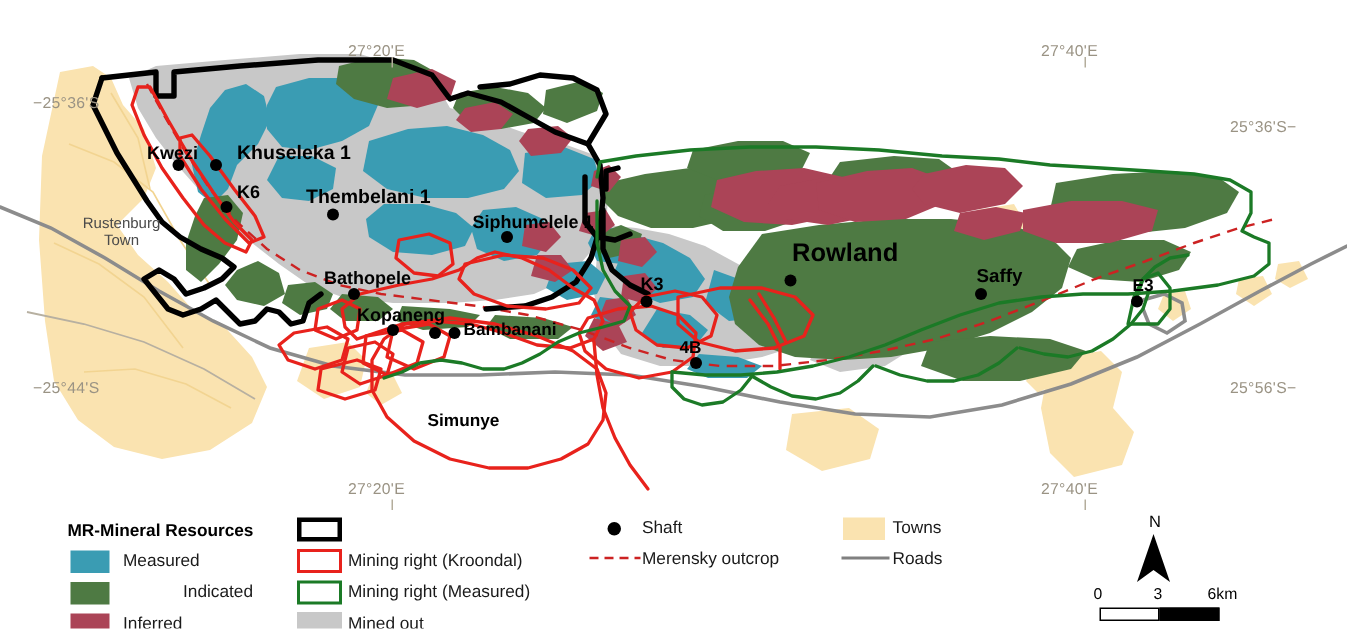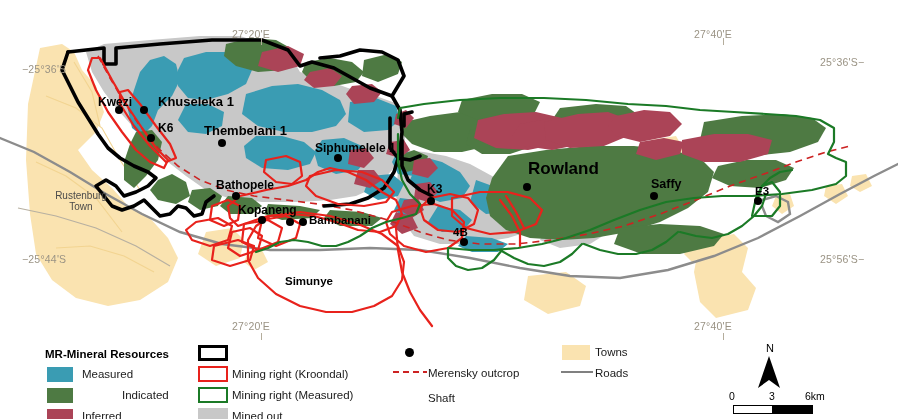--- a/index.html
+++ b/index.html
@@ -14,21 +14,21 @@
   
   .grat{position:absolute;color:#9a9384;font-size:10.5px;letter-spacing:.2px;
         font-family:"Liberation Sans", sans-serif;white-space:nowrap;}
   .tickmark{position:absolute;background:#b4ad9c;}
 
   
   .plabel{position:absolute;color:#000;font-weight:bold;white-space:nowrap;
           font-family:"Liberation Sans", sans-serif;}
   .townlabel{position:absolute;color:#4a4a4a;font-size:10px;text-align:center;
              line-height:11px;white-space:nowrap;
-             font-family:"Liberation Sans", sans-serif;margin-top:46px;}
+             font-family:"Liberation Sans", sans-serif;}
   .shaftdot{position:absolute;width:8px;height:8px;border-radius:50%;background:#000;}
 
   
   #legend{position:absolute;left:0;top:330px;width:898px;height:89px;}
   .lgtitle{position:absolute;font-weight:bold;font-size:11.5px;color:#000;
            font-family:"Liberation Sans", sans-serif;white-space:nowrap;}
   .lgtext{position:absolute;font-size:11.5px;color:#1a1a1a;white-space:nowrap;
           font-family:"Liberation Sans", sans-serif;}
   .swatch{position:absolute;width:26px;height:15px;}
   .boxsw{position:absolute;width:30px;height:16px;background:#fff;box-sizing:border-box;}
@@ -268,21 +268,21 @@
   <div class="grat" style="left:694px;top:28px;">27°40'E</div>
   <div class="tickmark" style="left:723px;top:38px;width:1px;height:7px;"></div>
 
   <div class="grat" style="left:232px;top:320px;">27°20'E</div>
   <div class="tickmark" style="left:261px;top:333px;width:1px;height:7px;"></div>
   <div class="grat" style="left:694px;top:320px;">27°40'E</div>
   <div class="tickmark" style="left:723px;top:333px;width:1px;height:7px;"></div>
 
   <div class="grat" style="left:22px;top:63px;">−25°36'S</div>
   <div class="grat" style="left:22px;top:253px;">−25°44'S</div>
-  <div class="grat" style="left:820px;top:56px;">25°36'S−</div>
+  <div class="grat" style="left:820px;top:79px;">25°36'S−</div>
   <div class="grat" style="left:820px;top:253px;">25°56'S−</div>
 
   <div class="townlabel" style="left:46px;top:144px;width:70px;">
     <div>Rustenburg</div>
     <div>Town</div>
   </div>
 
   <div class="shaftdot" style="left:115px;top:106px;"></div>
   <div class="shaftdot" style="left:140px;top:106px;"></div>
   <div class="shaftdot" style="left:147px;top:134px;"></div>
@@ -331,21 +331,21 @@
     <div class="boxsw" style="left:198px;top:36px;border:2.2px solid #e8221c;"></div>
     <div class="lgtext" style="left:232px;top:38px;">Mining right (Kroondal)</div>
 
     <div class="boxsw" style="left:198px;top:57px;border:2.2px solid #1b7a26;"></div>
     <div class="lgtext" style="left:232px;top:59px;">Mining right (Measured)</div>
 
     <div class="boxsw" style="left:198px;top:78px;background:#c8c8c8;border:none;"></div>
     <div class="lgtext" style="left:232px;top:80px;">Mined out</div>
 
     <div style="position:absolute;left:405px;top:18px;width:9px;height:9px;border-radius:50%;background:#000;"></div>
-    <div class="lgtext" style="left:428px;top:16px;margin-top:46px;">Shaft</div>
+    <div class="lgtext" style="left:428px;top:16px;">Shaft</div>
 
     <svg style="position:absolute;left:392px;top:36px;" width="36" height="12">
       <line x1="1" y1="6" x2="35" y2="6" stroke="#cc2222" stroke-width="1.8" stroke-dasharray="6 4"></line>
     </svg>
     <div class="lgtext" style="left:428px;top:37px;">Merensky outcrop</div>
 
     <div class="swatch" style="left:562px;top:15px;background:#fae3b0;width:28px;height:15px;"></div>
     <div class="lgtext" style="left:595px;top:16px;">Towns</div>
 
     <svg style="position:absolute;left:560px;top:36px;" width="34" height="12">

